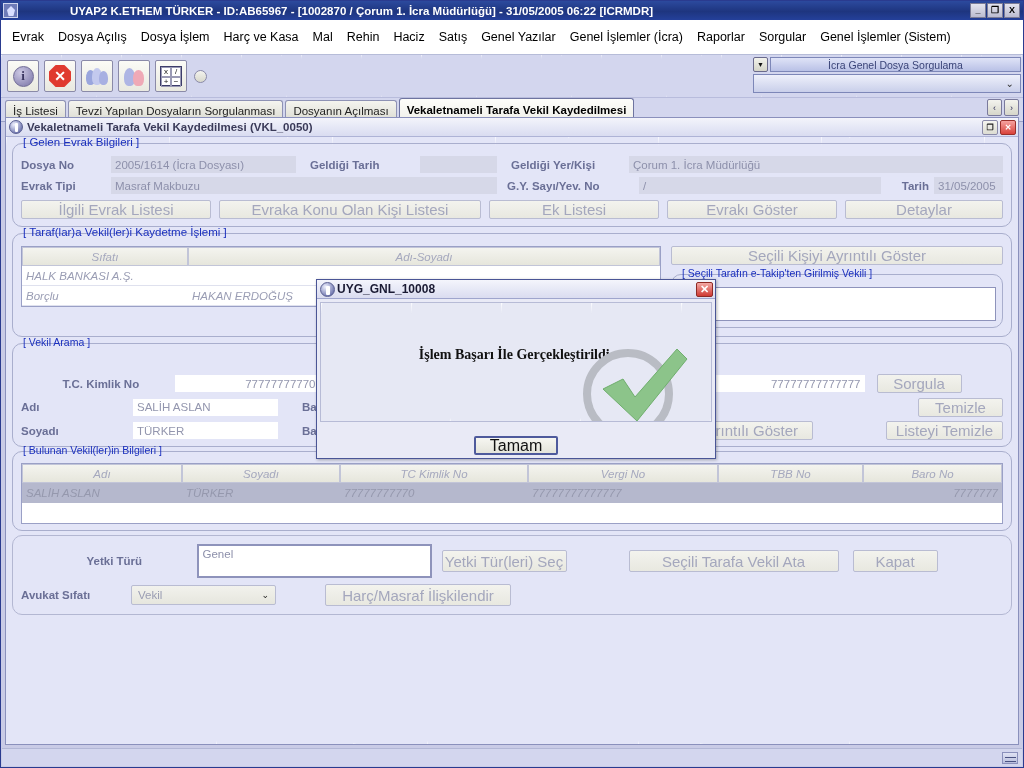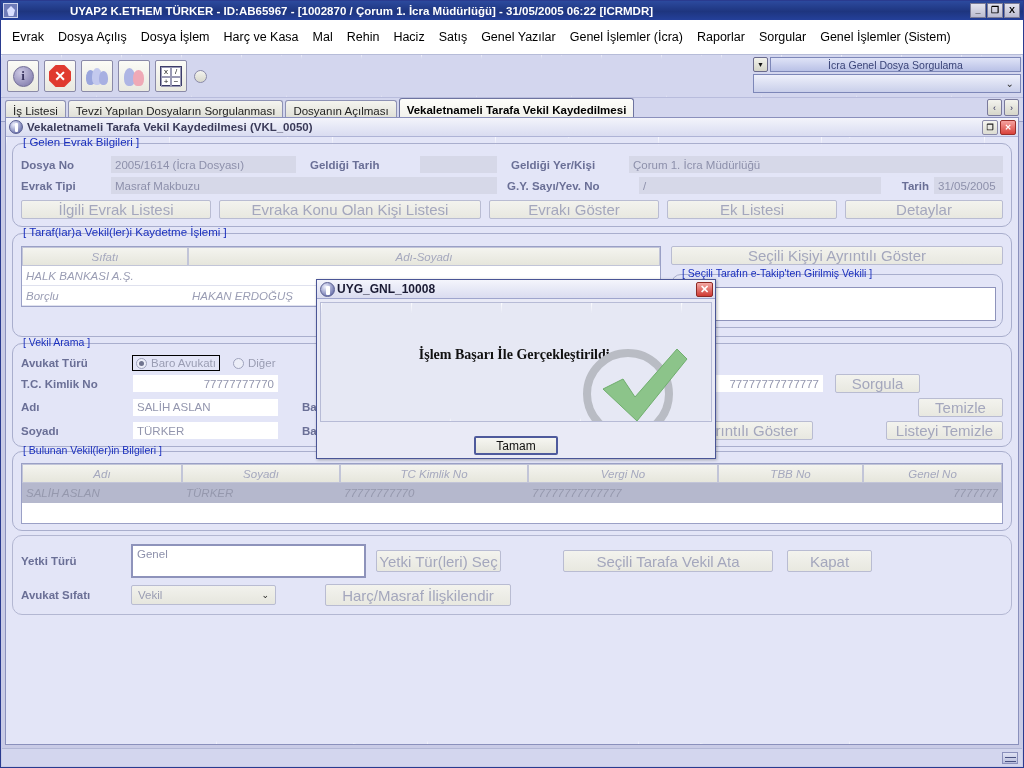--- a/index.html
+++ b/index.html
@@ -411,26 +411,26 @@
     width: 92px; height: 76px;
   }
   .modal-ok {
     position: absolute; left: 50%; transform: translateX(-50%);
     bottom: 3px;
     width: 84px; height: 19px;
     background: linear-gradient(to bottom,#f6f6f1,#e4e4db);
     border: 2px solid #4e5a9c;
     border-radius: 2px;
     display: flex; align-items: center; justify-content: center;
-    font-size: 12px; color: #111;
+    font-size: 16px; color: #111;
   }
 
   
   .row { display: flex; align-items: center; }
-  .mb4 { margin-bottom: 4px; }
+  .mb4 { margin-bottom: 4px; justify-content: center; }
 </style>
 </head>
 <body>
 
 <div id="app">
 
   <div class="titlebar">
     <div class="appicon"></div>
     <div class="ttl">UYAP2   K.ETHEM TÜRKER - ID:AB65967 - [1002870 / Çorum 1. İcra Müdürlüğü] - 31/05/2005 06:22 [ICRMDR]</div>
     <div class="winbtns">
@@ -538,22 +538,22 @@
           <div class="ro" style="width:386px;">Masraf Makbuzu</div>
           <div class="lbl" style="width:132px;margin-left:10px;">G.Y. Sayı/Yev. No</div>
           <div class="ro" style="width:242px;">/</div>
           <div class="lbl" style="width:42px;text-align:right;margin-left:6px;">Tarih</div>
           <div class="ro" style="flex:1;margin-left:5px;">31/05/2005</div>
         </div>
 
         <div class="row" style="gap:8px;margin-top:6px;">
           <div class="dbtn" style="width:190px;">İlgili Evrak Listesi</div>
           <div class="dbtn" style="width:262px;">Evraka Konu Olan Kişi Listesi</div>
+          <div class="dbtn" style="width:170px;">Ek Listesi</div>
           <div class="dbtn" style="width:170px;">Evrakı Göster</div>
-          <div class="dbtn" style="width:170px;">Ek Listesi</div>
           <div class="dbtn" style="flex:1;">Detaylar</div>
         </div>
       </div>
 
       <div class="gbox" style="padding-top:12px;padding-bottom:8px;">
         <div class="glabel">[ Taraf(lar)a Vekil(ler)i Kaydetme İşlemi ]</div>
 
         <div class="row" style="align-items:flex-start;gap:10px;">
           <div class="tbl" style="width:640px;">
             <div class="thead">
@@ -628,21 +628,21 @@
 
       <div class="gbox" style="padding-top:11px;padding-bottom:6px;margin-bottom:4px;">
         <div class="glabel small">[ Bulunan Vekil(ler)in Bilgileri ]</div>
         <div class="tbl">
           <div class="thead">
             <div class="th" style="width:160px;">Adı</div>
             <div class="th" style="width:158px;">Soyadı</div>
             <div class="th" style="width:188px;">TC Kimlik No</div>
             <div class="th" style="width:190px;">Vergi No</div>
             <div class="th" style="width:145px;">TBB No</div>
-            <div class="th" style="flex:1;">Genel No</div>
+            <div class="th" style="flex:1;">Baro No</div>
           </div>
           <div class="tr sel">
             <div class="td" style="width:160px;">SALİH ASLAN</div>
             <div class="td" style="width:158px;">TÜRKER</div>
             <div class="td" style="width:188px;">77777777770</div>
             <div class="td" style="width:190px;">77777777777777</div>
             <div class="td" style="width:145px;"></div>
             <div class="td r" style="flex:1;">7777777</div>
           </div>
           <div style="height:20px;background:#fff;"></div>

